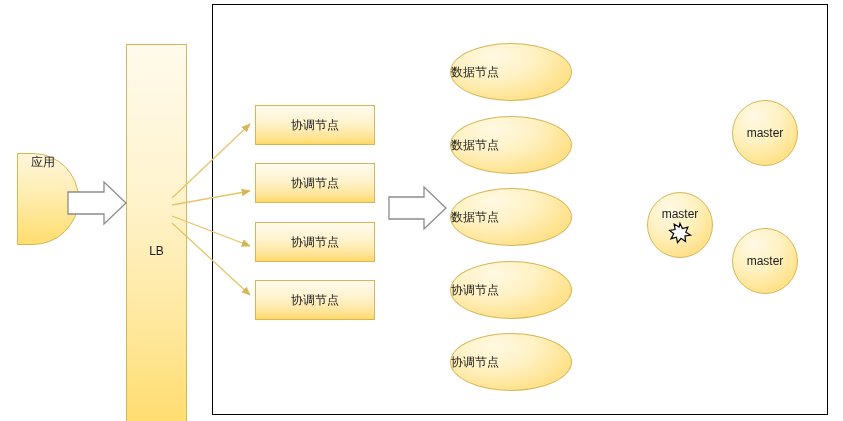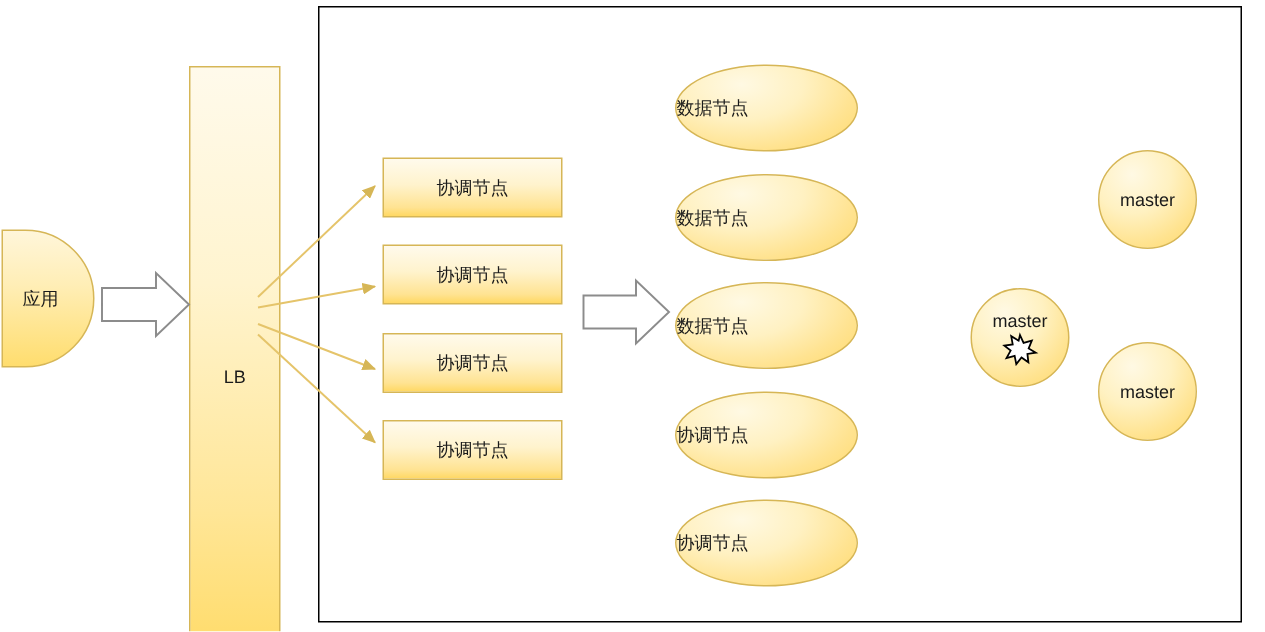--- a/index.html
+++ b/index.html
@@ -23,30 +23,30 @@
     top: 4px;
     width: 616px;
     height: 411px;
     border: 1.4px solid #000000;
     box-sizing: border-box;
     background: transparent;
   }
 
   
   #app-shape {
-    left: 1px;
+    left: 17px;
     top: 153px;
     width: 62px;
     height: 92px;
     border: 1px solid #d6b656;
     border-radius: 0 46px 46px 0;
     box-sizing: border-box;
     background: linear-gradient(to bottom, #fff6da 0%, #ffeeb6 40%, #ffdd6e 100%);
     display: flex;
-    align-items: center;
+    align-items: flex-start;
     justify-content: center;
   }
   #app-shape .shape-text { font-size: 12px; color: #1a1a1a; padding-right: 10px; }
 
   
   #lb-bar {
     left: 126px;
     top: 4px;
     width: 61px;
     height: 413px;

